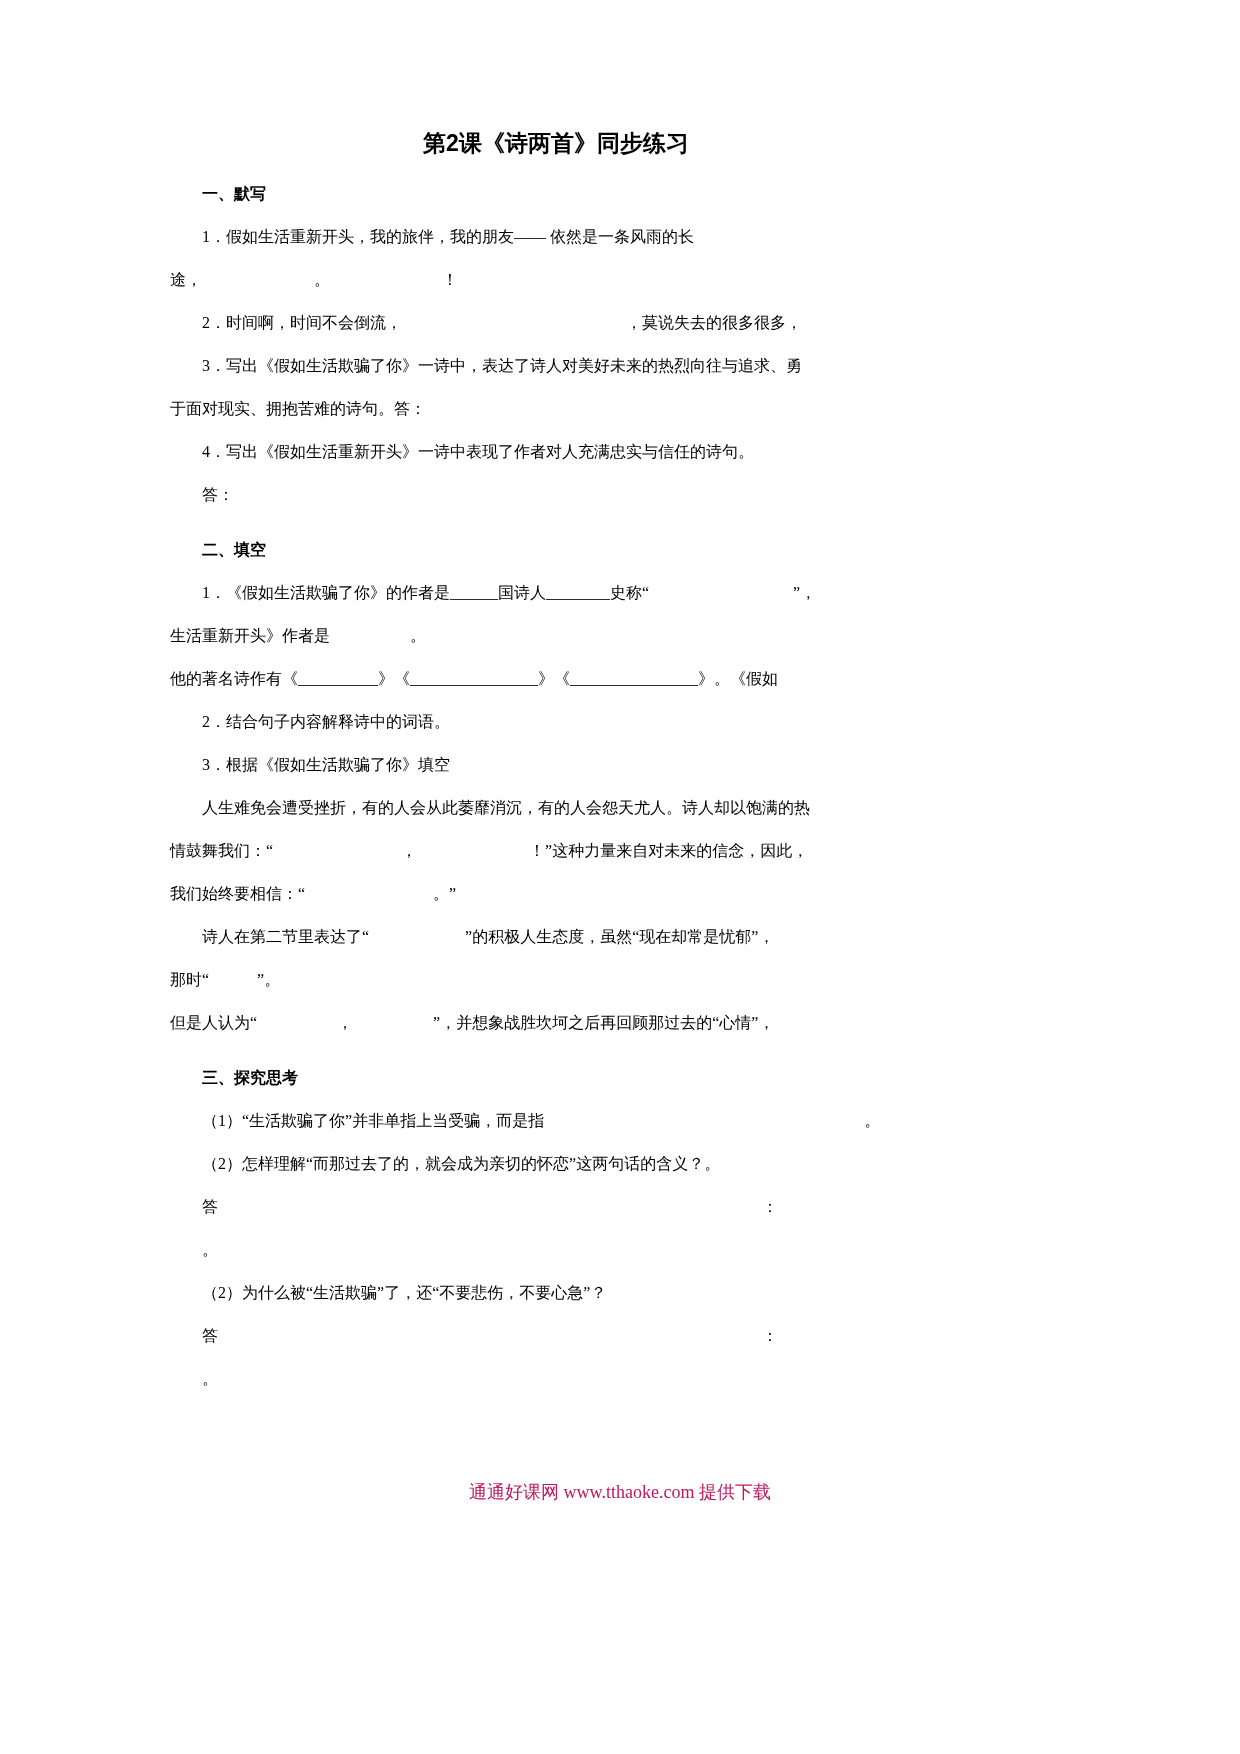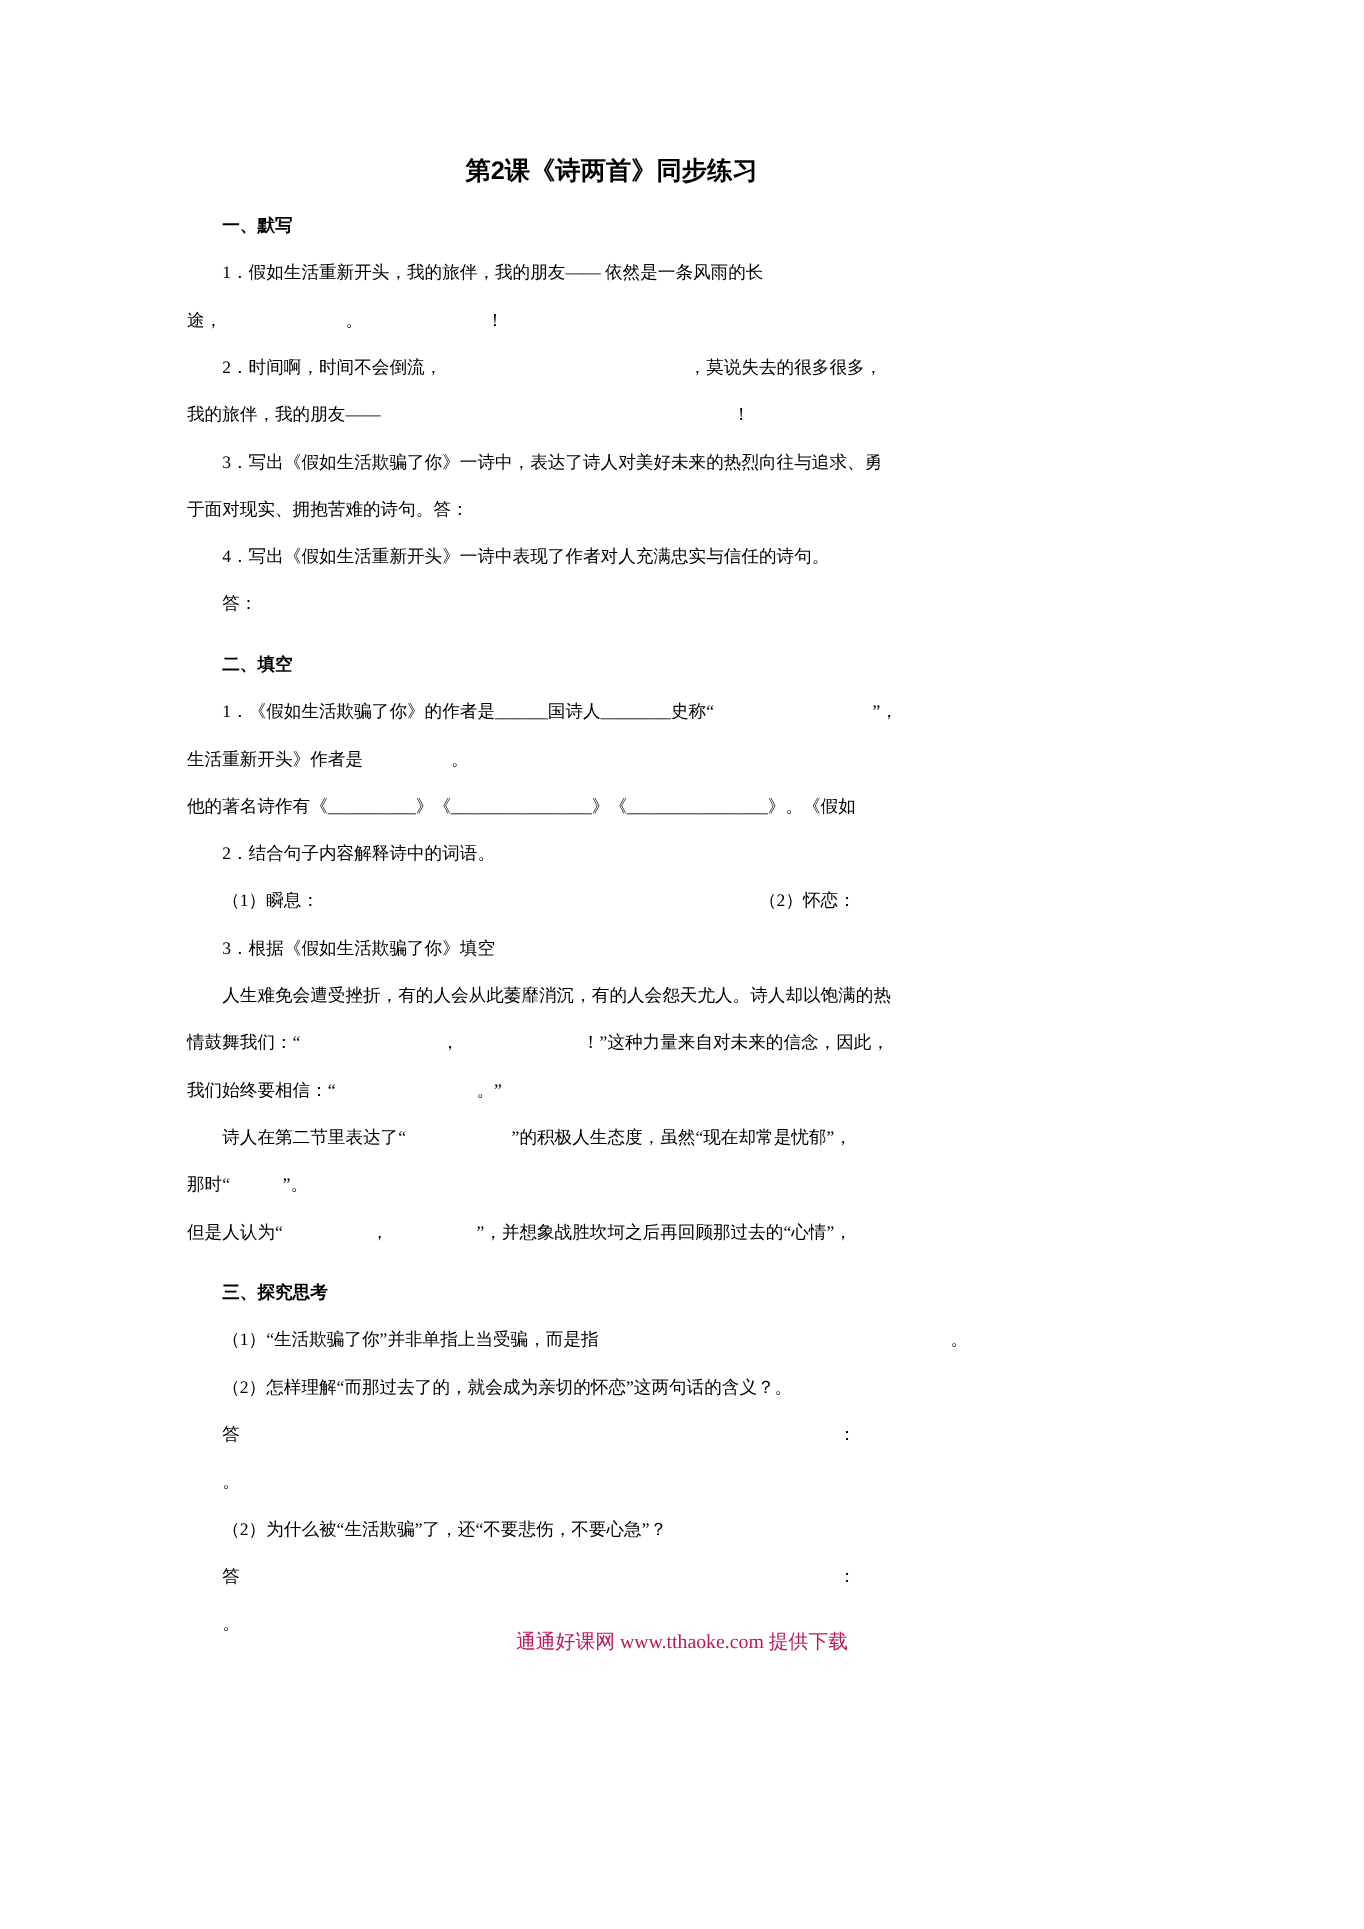--- a/index.html
+++ b/index.html
@@ -20,21 +20,21 @@
     position: absolute;
     left: 170px;
     top: 126px;
     width: 772px;
   }
   .title {
     font-family: "Liberation Sans", "DejaVu Sans", sans-serif;
     font-size: 23px;
     font-weight: bold;
     text-align: center;
-    margin: 12px 0 10px 0;
+    margin: 0 0 10px 0;
     line-height: 34px;
   }
   .line {
     font-size: 16px;
     line-height: 43px;
     margin: 0;
     white-space: pre-wrap;
   }
   .indent {
     text-indent: 2em;
@@ -60,32 +60,30 @@
 
 <div class="page">
   <div class="content">
 
     <h1 class="title">第2课《诗两首》同步练习</h1>
 
     <p class="line indent heading">一、默写</p>
     <p class="line indent">1．假如生活重新开头，我的旅伴，我的朋友—— 依然是一条风雨的长</p>
     <p class="line">途，　　　　　　　。　　　　　　　！</p>
     <p class="line indent">2．时间啊，时间不会倒流，　　　　　　　　　　　　　　，莫说失去的很多很多，</p>
-    <p class="line">我的旅伴，我的朋友——　　　　　　　　　　　　　　　　　　　　！</p>
     <p class="line indent">3．写出《假如生活欺骗了你》一诗中，表达了诗人对美好未来的热烈向往与追求、勇</p>
     <p class="line">于面对现实、拥抱苦难的诗句。答：</p>
     <p class="line indent">4．写出《假如生活重新开头》一诗中表现了作者对人充满忠实与信任的诗句。</p>
     <p class="line indent">答：</p>
 
     <p class="line indent heading">二、填空</p>
     <p class="line indent">1．《假如生活欺骗了你》的作者是______国诗人________史称“　　　　　　　　　”，</p>
     <p class="line">生活重新开头》作者是　　　　　。</p>
     <p class="line">他的著名诗作有《__________》《________________》《________________》。《假如</p>
     <p class="line indent">2．结合句子内容解释诗中的词语。</p>
-    <p class="line indent">（1）瞬息：　　　　　　　　　　　　　　　　　　　　　　　　　（2）怀恋：</p>
     <p class="line indent">3．根据《假如生活欺骗了你》填空</p>
     <p class="line indent">人生难免会遭受挫折，有的人会从此萎靡消沉，有的人会怨天尤人。诗人却以饱满的热</p>
     <p class="line">情鼓舞我们：“　　　　　　　　，　　　　　　　！”这种力量来自对未来的信念，因此，</p>
     <p class="line">我们始终要相信：“　　　　　　　　。”</p>
     <p class="line indent">诗人在第二节里表达了“　　　　　　”的积极人生态度，虽然“现在却常是忧郁”，</p>
     <p class="line">那时“　　　”。</p>
     <p class="line">但是人认为“　　　　　，　　　　　”，并想象战胜坎坷之后再回顾那过去的“心情”，</p>
 
     <p class="line indent heading">三、探究思考</p>
     <p class="line indent">（1）“生活欺骗了你”并非单指上当受骗，而是指　　　　　　　　　　　　　　　　　　　　。</p>

